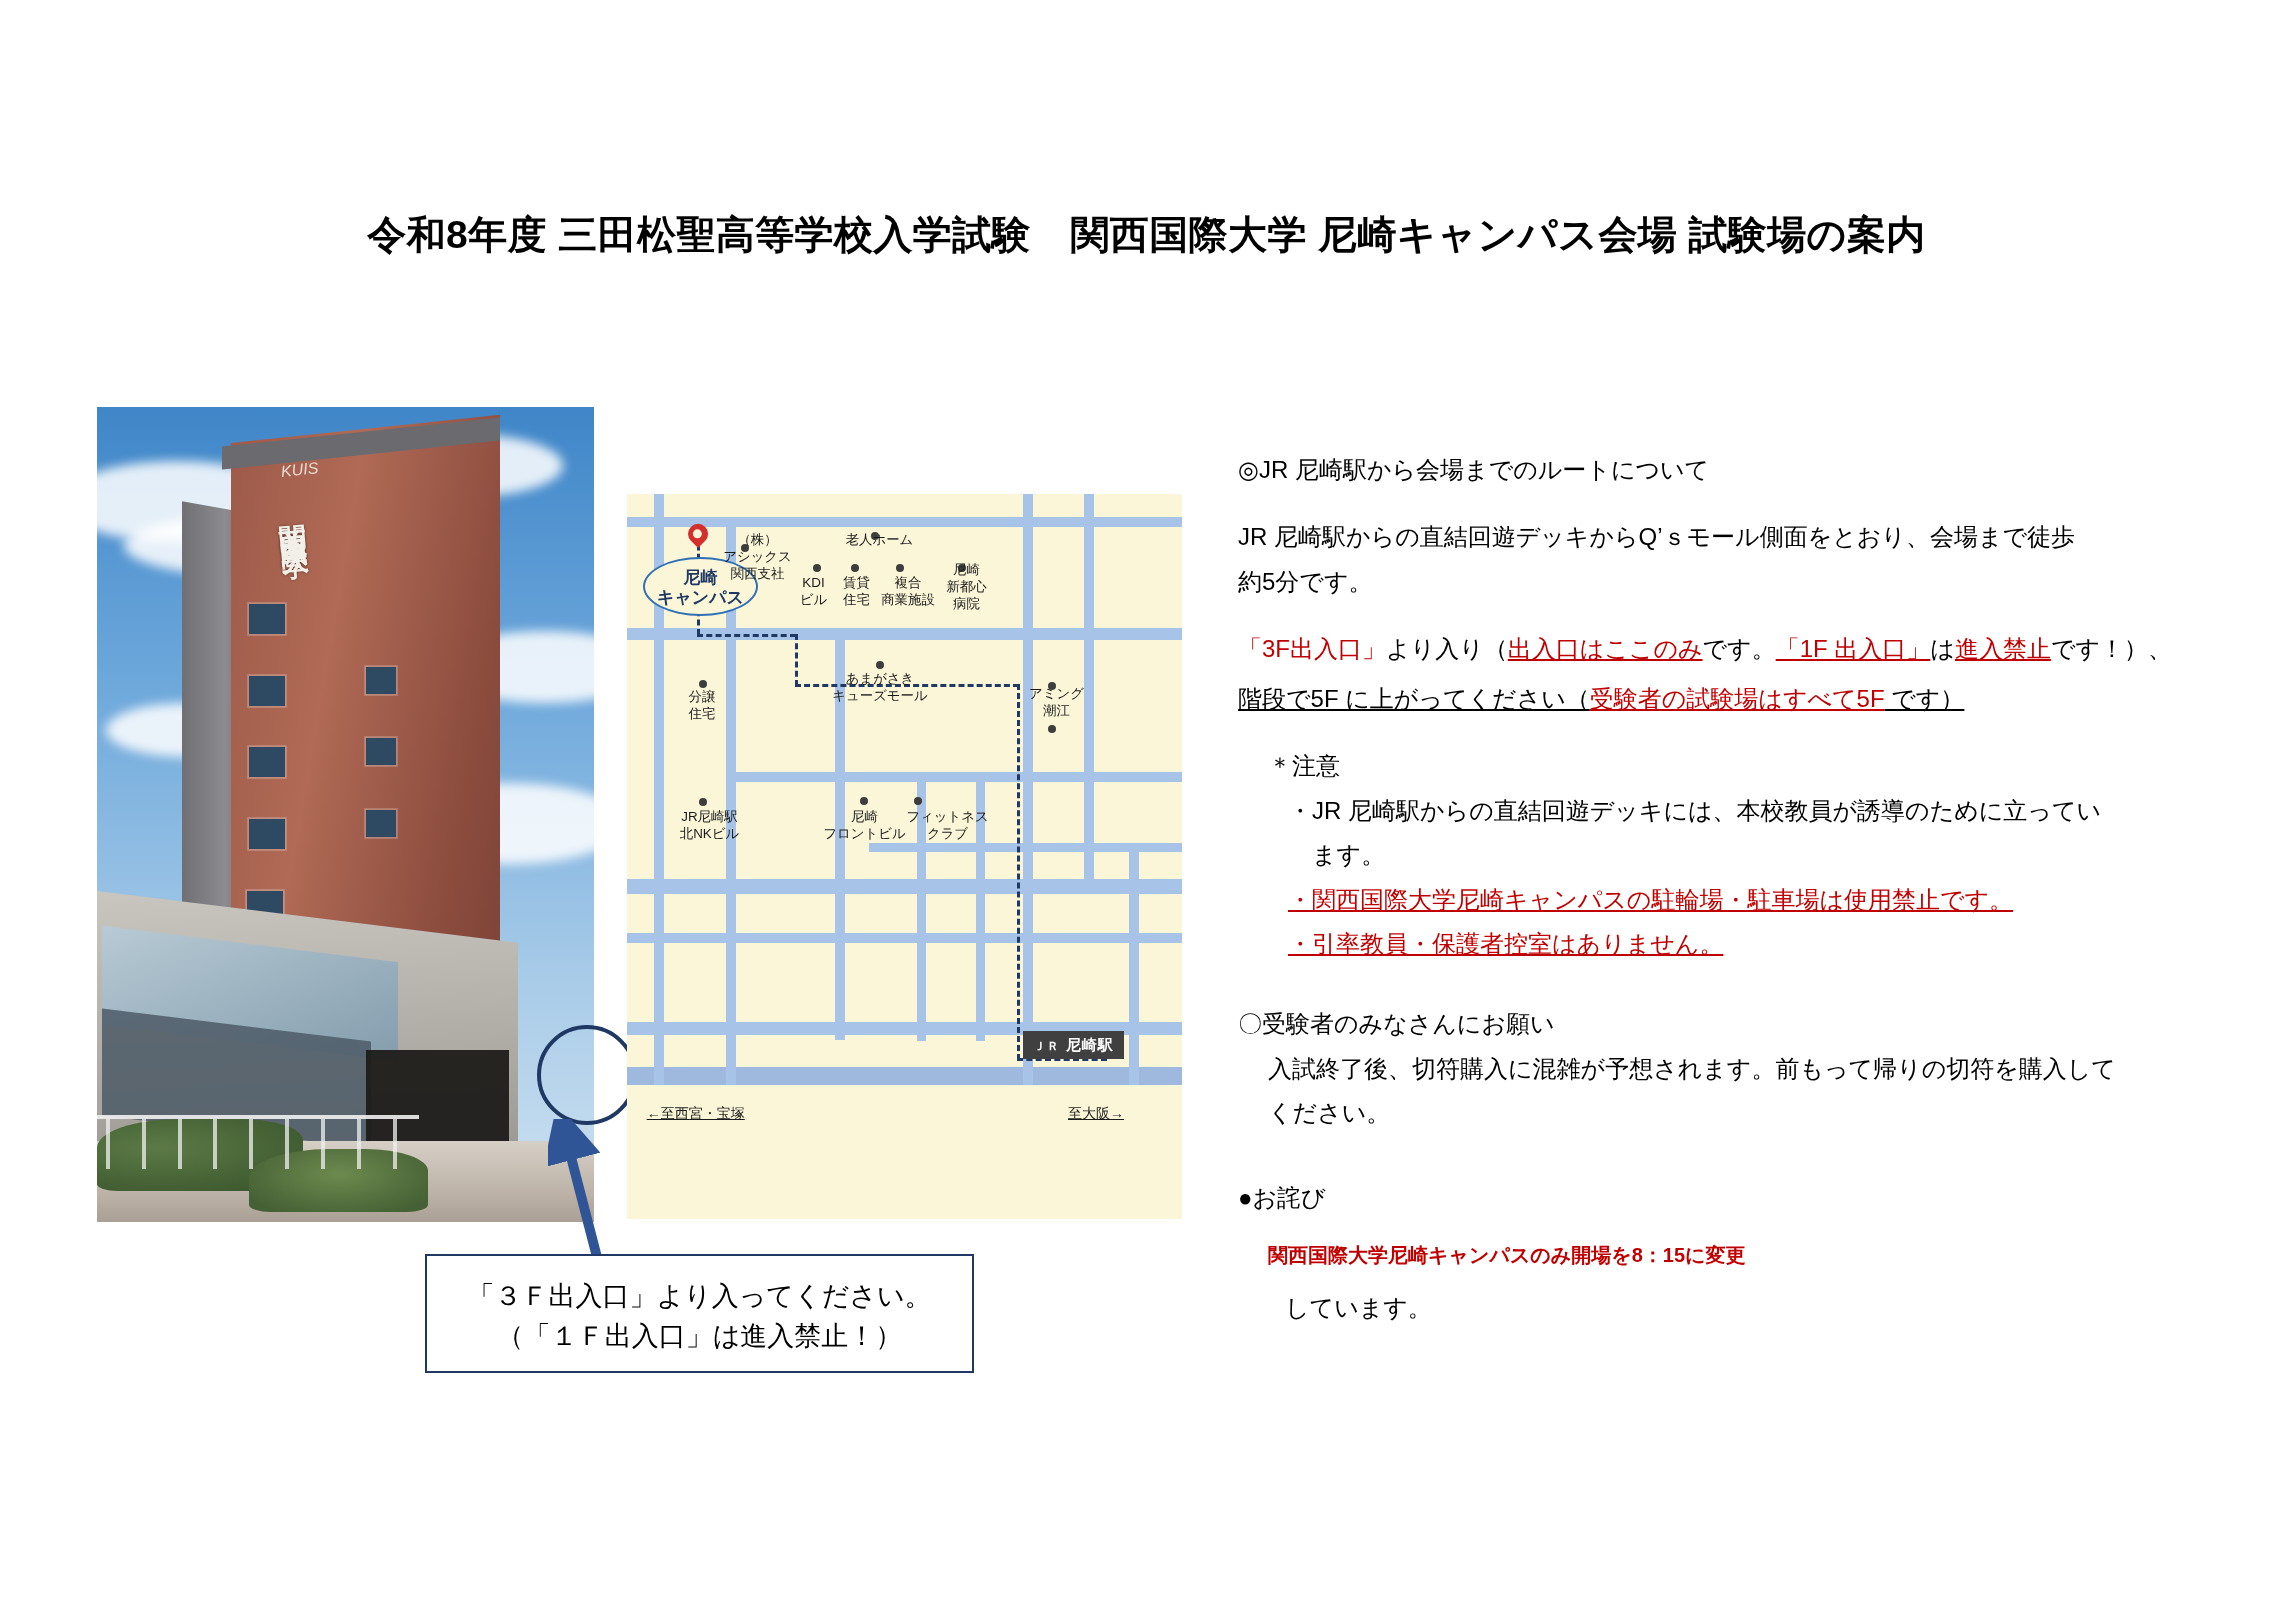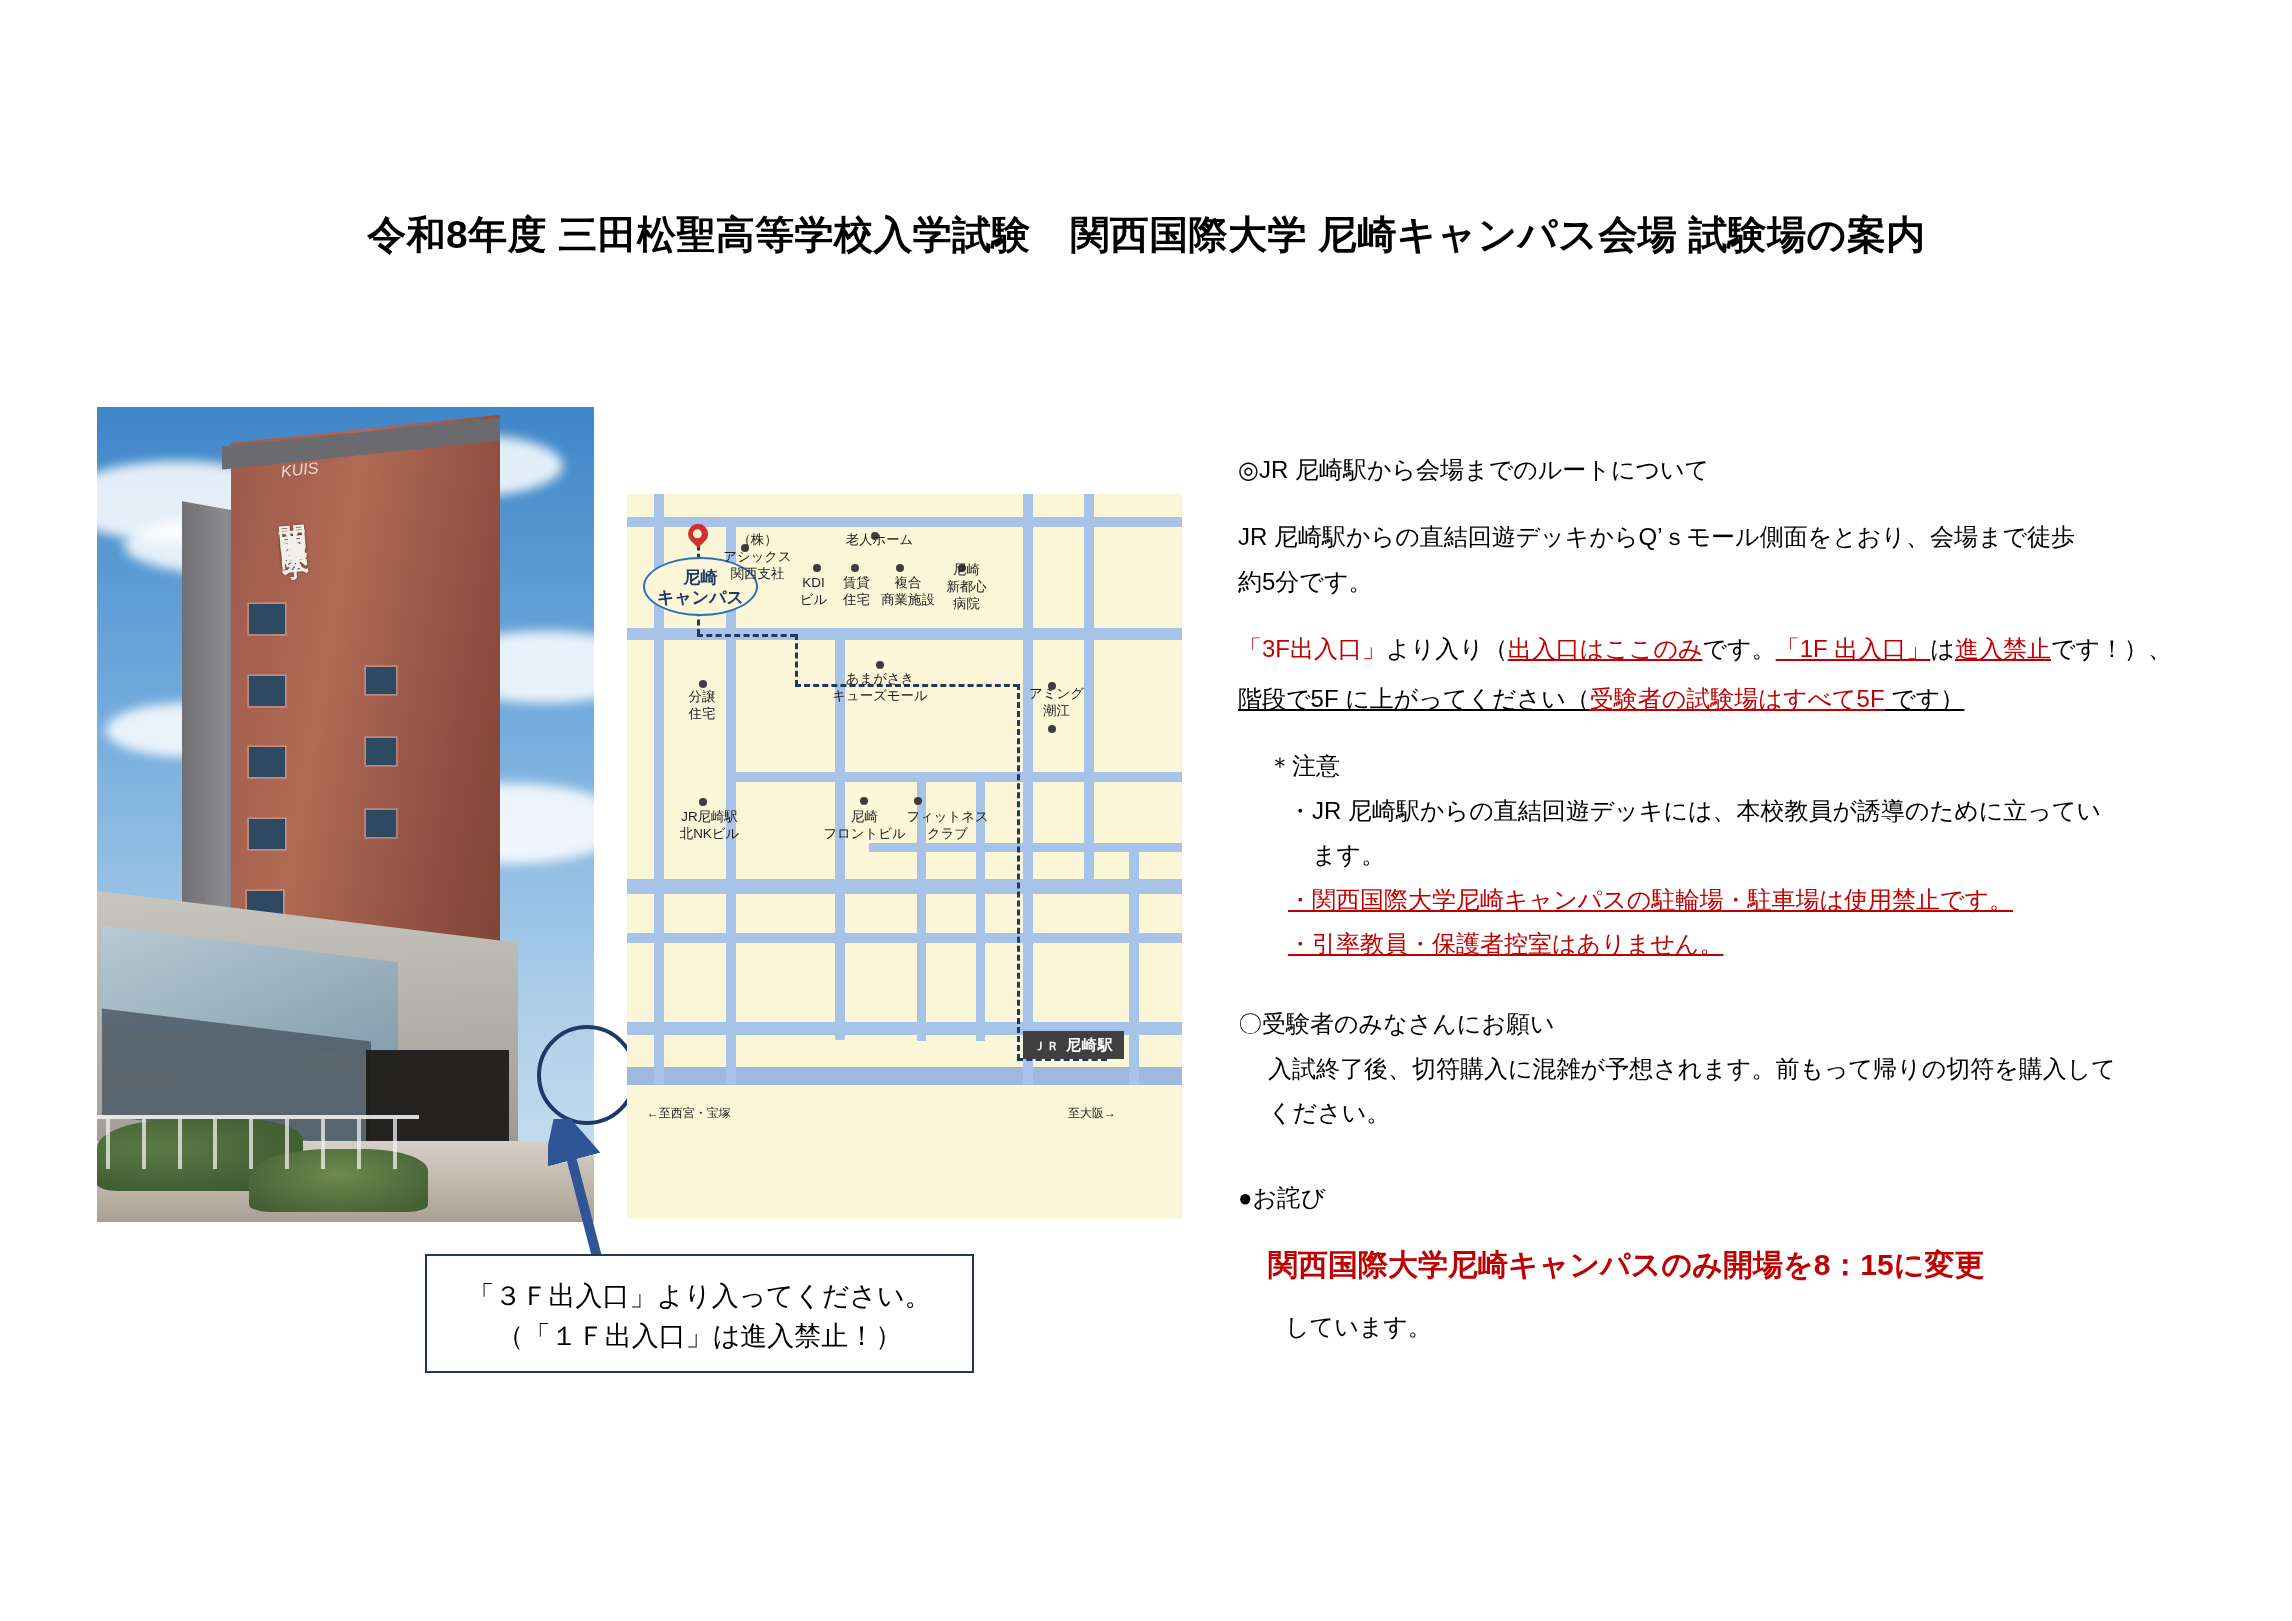--- a/index.html
+++ b/index.html
@@ -282,44 +282,45 @@
     letter-spacing: 0.9px;
     white-space: nowrap;
   }
   .station-box .jr {
     font-size: 11.6px;
     letter-spacing: 1.8px;
     margin-right: 5.4px;
   }
   .map-dir {
     position: absolute;
-    font-size: 12px;
+    font-size: 14px;
     color: #1a1a1a;
     white-space: nowrap;
+    text-decoration: underline;
   }
 
   
   .right-col {
     position: absolute;
     left: 1238px;
     top: 448px;
     width: 994px;
     font-size: 24px;
     line-height: 1.85;
     color: #000;
   }
   .right-col .blk { margin-bottom: 23px; }
   .r { color: #c00000; }
   .u { text-decoration: underline; margin-top: 31px; }
   .ru { color: #c00000; text-decoration: underline; }
   .indent1 { padding-left: 30px; }
   .indent2 { padding-left: 50px; }
   .apology-big {
     color: #c00000;
-    font-size: 30px;
+    font-size: 20px;
     font-weight: bold;
     padding-left: 30px;
     margin-top: 16px;
   }
   .apology-tail {
     padding-left: 47px;
     margin-top: 12.5px;
   }
 </style>
 </head>

